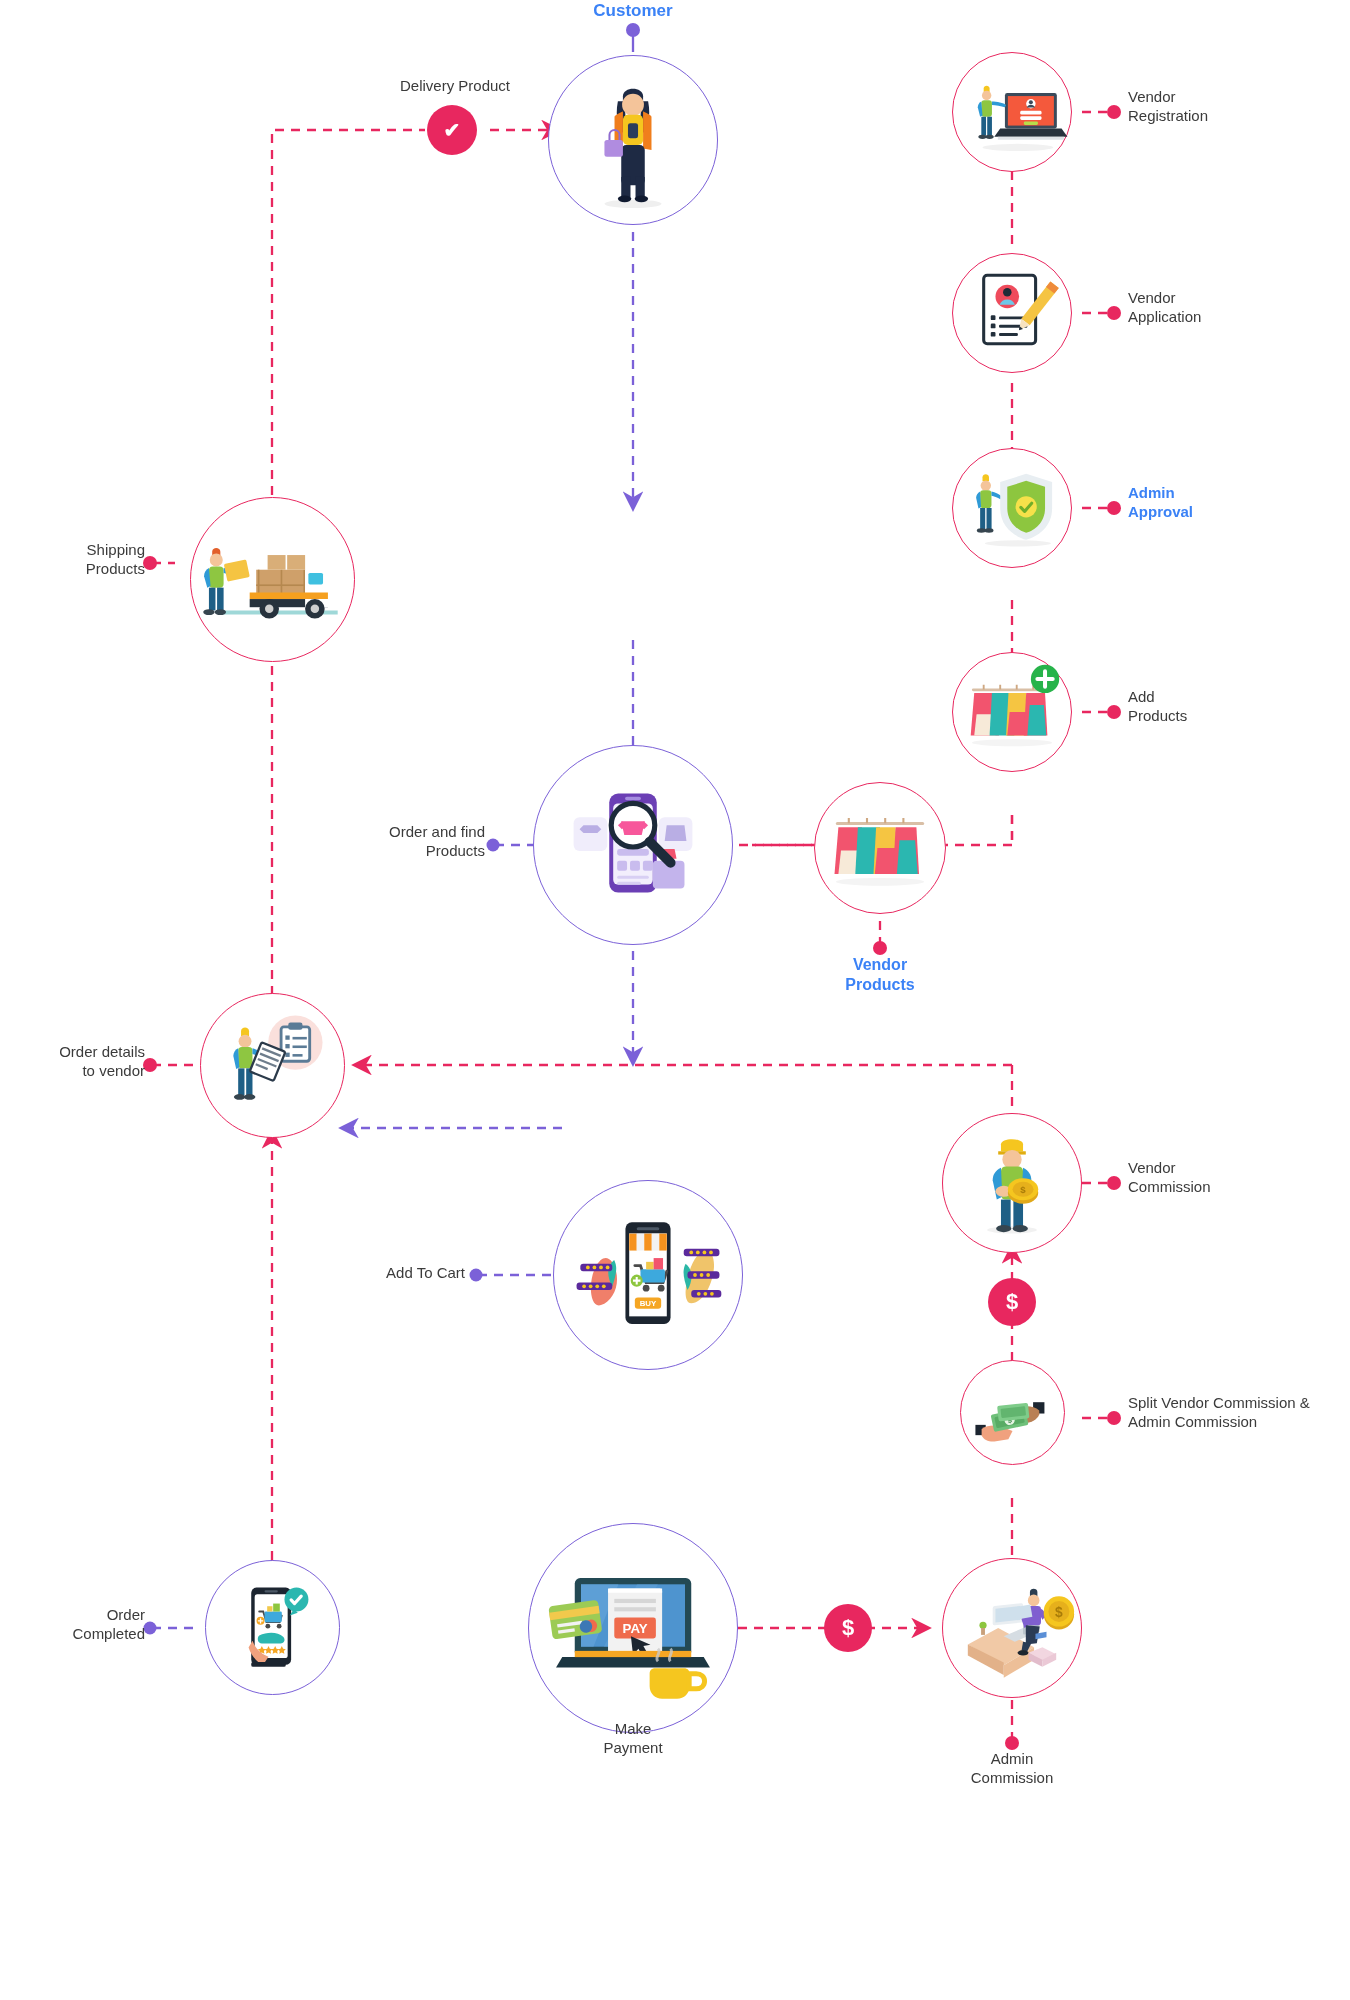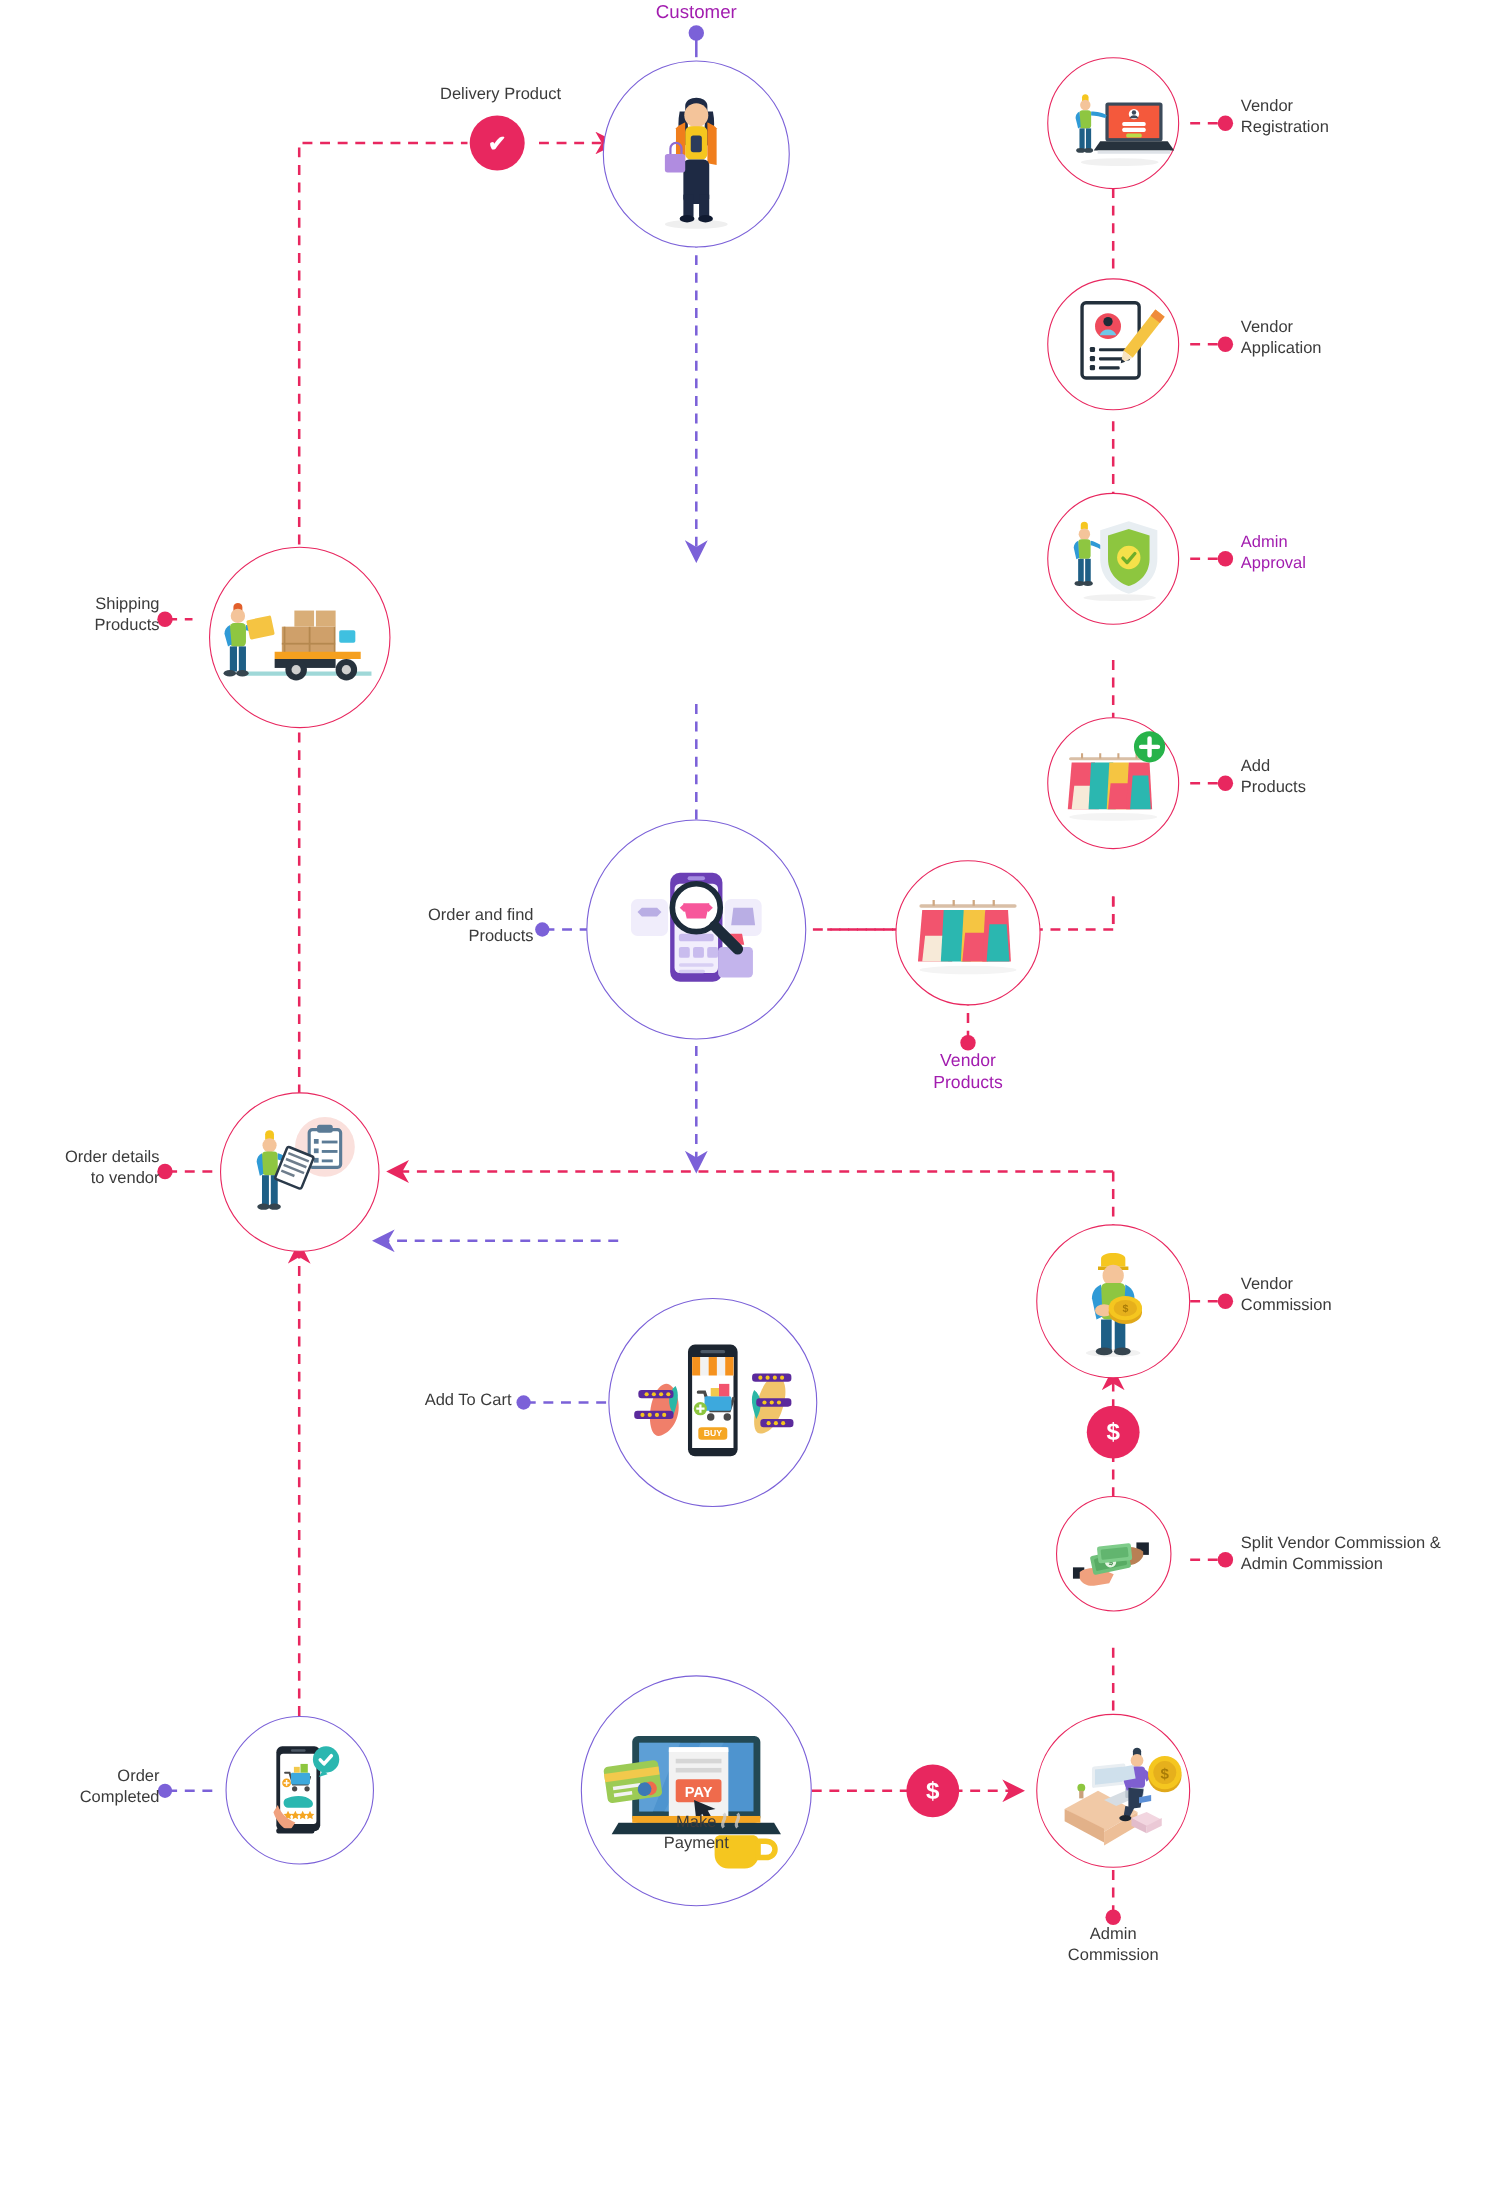--- a/index.html
+++ b/index.html
@@ -32,21 +32,21 @@
   .node.pink{ border:1.6px solid #e8275f; }
   .node.purple{ border:1.6px solid #7b61d8; }
 
   .label{
     position:absolute;
     font-size:15px;
     line-height:1.25;
     color:#3b3b3b;
     white-space:pre-line;
   }
-  .label.bold{ font-weight:normal; color:#a21caf; }
+  .label.bold{ font-weight:bold; color:#3b82f6; }
   .label.l{ text-align:left; }
   .label.r{ text-align:right; }
   .label.c{ text-align:center; }
 
   .badge{
     position:absolute;
     border-radius:50%;
     background:#e8275f;
     color:#fff;
     display:flex;align-items:center;justify-content:center;
@@ -531,21 +531,21 @@
       </g>
       <path d="M16 64h68l3 5H13z" fill="#1c3642"></path>
       <rect x="22" y="61" width="56" height="3" fill="#f5a623"></rect>
       <path d="M58 72c0-1.6 1-2.6 2.6-2.6h14c1.6 0 2.6 1 2.6 2.6v6c0 3.4-2.6 6-6 6h-7.2c-3.4 0-6-2.6-6-6z" fill="#f5c61f"></path>
       <path d="M77 72h3.4c2.4 0 4 1.6 4 3.6s-1.6 3.6-4 3.6H77z" fill="none" stroke="#f5c61f" stroke-width="2.4"></path>
       <g stroke="#c9c9c9" stroke-width="1.4" fill="none" opacity=".8">
         <path d="M62 66c-2-2 2-4 0-6M68 66c-2-2 2-4 0-6"></path>
       </g>
     </svg>
   </div>
-  <div class="label c" style="left:543px; top:1648px; width:180px;">Make
+  <div class="label c" style="left:543px; top:1720px; width:180px;">Make
 Payment</div>
 
   <div class="badge dollar" style="left:824px; top:1604px; width:48px; height:48px;">
     <span>$</span>
   </div>
 
   <div class="node pink" style="left:942px; top:1558px; width:140px; height:140px;">
     <svg class="ill" viewBox="0 0 100 100">
       <path d="M18 62l22-12 26 14-22 13z" fill="#f1c9a6"></path>
       <path d="M18 62v8l26 14v-9z" fill="#e2b189"></path>

